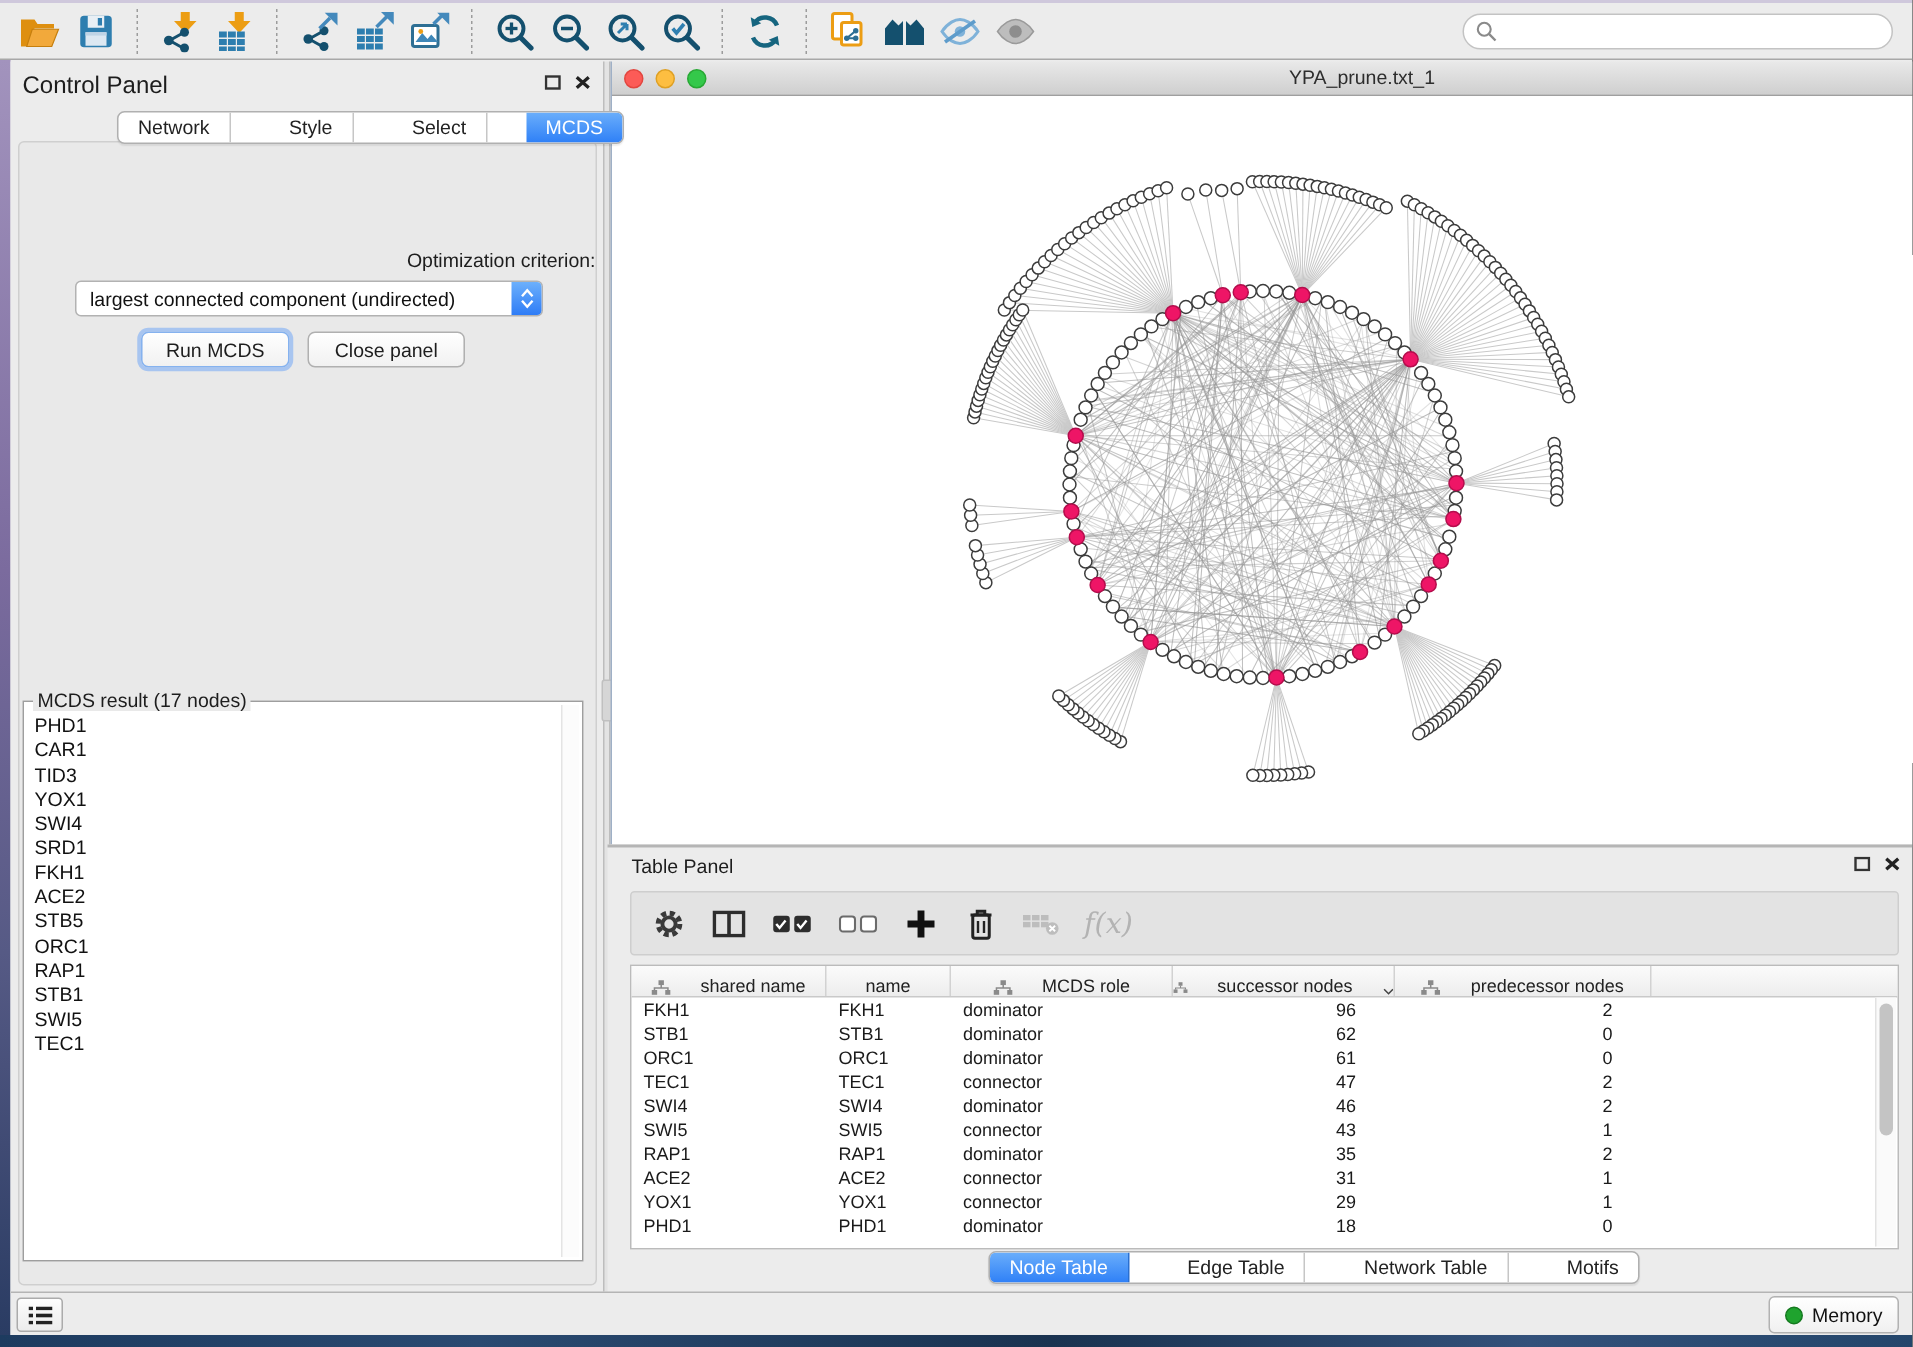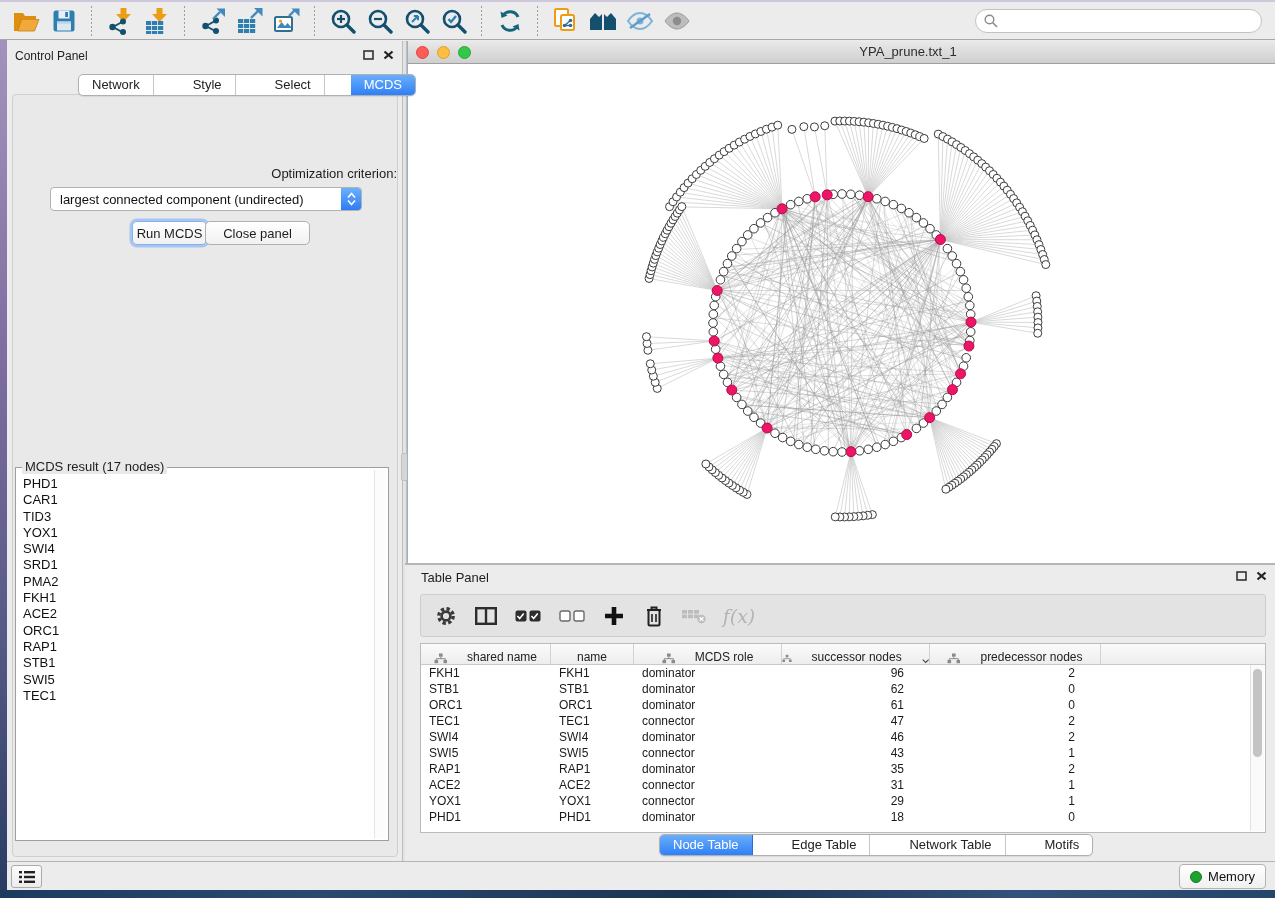--- a/index.html
+++ b/index.html
@@ -16,40 +16,40 @@
     border-bottom:1px solid #a8a8a8;display:flex;align-items:center;padding:0 8px;box-sizing:border-box;}
   .tbtn{width:37px;height:32px;display:flex;align-items:center;justify-content:center;flex:0 0 auto;}
   .tsep{width:1px;height:30px;margin:0 9px;flex:0 0 auto;
     background-image:linear-gradient(#9c9c9c 45%,rgba(0,0,0,0) 45%);background-size:1px 4px;}
   .searchbox{margin-left:auto;margin-right:5px;position:relative;width:287px;height:24px;}
   .searchbox input{width:100%;height:100%;box-sizing:border-box;border:1px solid #c3c3c3;border-radius:12px;
     background:#fff;padding:0 10px 0 28px;font-family:"Liberation Sans",sans-serif;font-size:13px;outline:none;}
   .searchbox .mag{position:absolute;left:9px;top:5px;}
   
   .control-panel{position:absolute;left:7px;top:41px;width:395px;height:821px;background:#ececec;}
-  .cp-title{position:absolute;left:8px;top:8px;font-size:12px;color:#1d1d1d;}
+  .cp-title{position:absolute;left:8px;top:8px;font-size:16px;color:#1d1d1d;}
   .panel-icons{position:absolute;right:8px;top:9px;display:flex;gap:9px;align-items:center;}
   .cp-content{position:absolute;left:5px;top:53px;right:4px;bottom:5px;background:#e9e9e9;
     border:1px solid #cfcfcf;border-radius:4px;}
   .seg{display:flex;border:1px solid #b0b0b0;border-radius:5px;background:#fff;overflow:hidden;height:20px;
     box-shadow:0 1px 1px rgba(0,0,0,.08);gap:26px;}
   .seg>div{padding:0 13px;font-size:13px;line-height:20px;color:#222;border-right:1px solid #c6c6c6;white-space:nowrap;}
   .seg>div:last-child{border-right:none;}
   .seg>div.sel{background:linear-gradient(#6aaefb,#2f80f7);color:#fff;border-right-color:#2a6fd0;}
   .cp-tabs{position:absolute;left:71px;top:33px;z-index:5;}
   .opt-label{position:absolute;left:0;right:0;top:71px;text-align:right;font-size:13px;color:#1d1d1d;}
   .dropdown{position:absolute;left:37px;top:92px;width:312px;height:24px;background:#fff;border:1px solid #b2b2b2;
     border-radius:4px;display:flex;align-items:center;box-sizing:border-box;}
   .dropdown .dtext{flex:1;font-size:13px;padding-left:9px;color:#111;white-space:nowrap;overflow:hidden;}
   .dropdown .stepper{width:20px;height:22px;border-radius:0 3px 3px 0;margin-right:0;
     background:linear-gradient(#6cb0fc,#2e7cf6);display:flex;align-items:center;justify-content:center;}
   .btn{height:24px;background:linear-gradient(#ffffff,#f1f1f1);border:1px solid #b0b0b0;border-radius:5px;
     font-size:13px;color:#1d1d1d;display:inline-flex;align-items:center;justify-content:center;box-sizing:border-box;}
-  .btn-run{position:absolute;left:81px;top:126px;width:75px;border-color:#85b2ef;
-    box-shadow:0 0 0 2.5px rgba(115,168,246,.55);margin-left:38px;}
+  .btn-run{position:absolute;left:81px;top:126px;width:99px;border-color:#85b2ef;
+    box-shadow:0 0 0 2.5px rgba(115,168,246,.55);}
   .btn-close{position:absolute;left:192px;top:126px;width:105px;}
   .groupbox{position:absolute;left:2px;top:372px;width:372px;height:372px;border:1px solid #9e9e9e;background:#fff;}
   .groupbox .legend{position:absolute;top:-9px;left:6px;background:#e9e9e9;padding:0 3px;font-size:13px;color:#1d1d1d;}
   .mcds-list{position:absolute;inset:8px 14px 2px 2px;overflow:hidden;}
   .mcds-item{font-size:13px;line-height:16.3px;padding-left:5px;color:#111;}
   .mcds-scroll{position:absolute;top:2px;right:2px;bottom:2px;width:11px;background:#fcfcfc;border-left:1px solid #e4e4e4;}
   
   .vsplit{position:absolute;left:402px;top:41px;width:3px;bottom:36px;background:#e3e3e3;
     border-left:1px solid #bdbdbd;border-right:1px solid #bdbdbd;box-sizing:content-box;}
   .vsplit .handle{position:absolute;left:-2px;top:412px;width:7px;height:26px;background:#d6d6d6;
@@ -298,23 +298,23 @@
       <div class="btn btn-close">Close panel</div>
       <div class="groupbox">
         <div class="legend">MCDS result (17 nodes)</div>
         <div class="mcds-list">
             <div class="mcds-item">PHD1</div>
             <div class="mcds-item">CAR1</div>
             <div class="mcds-item">TID3</div>
             <div class="mcds-item">YOX1</div>
             <div class="mcds-item">SWI4</div>
             <div class="mcds-item">SRD1</div>
-            <div class="mcds-item">PMA2</div>
             <div class="mcds-item">FKH1</div>
             <div class="mcds-item">ACE2</div>
+            <div class="mcds-item">STB5</div>
             <div class="mcds-item">ORC1</div>
             <div class="mcds-item">RAP1</div>
             <div class="mcds-item">STB1</div>
             <div class="mcds-item">SWI5</div>
             <div class="mcds-item">TEC1</div>
           </div>
         <div class="mcds-scroll"></div>
       </div>
     </div>
     <div class="seg cp-tabs">

